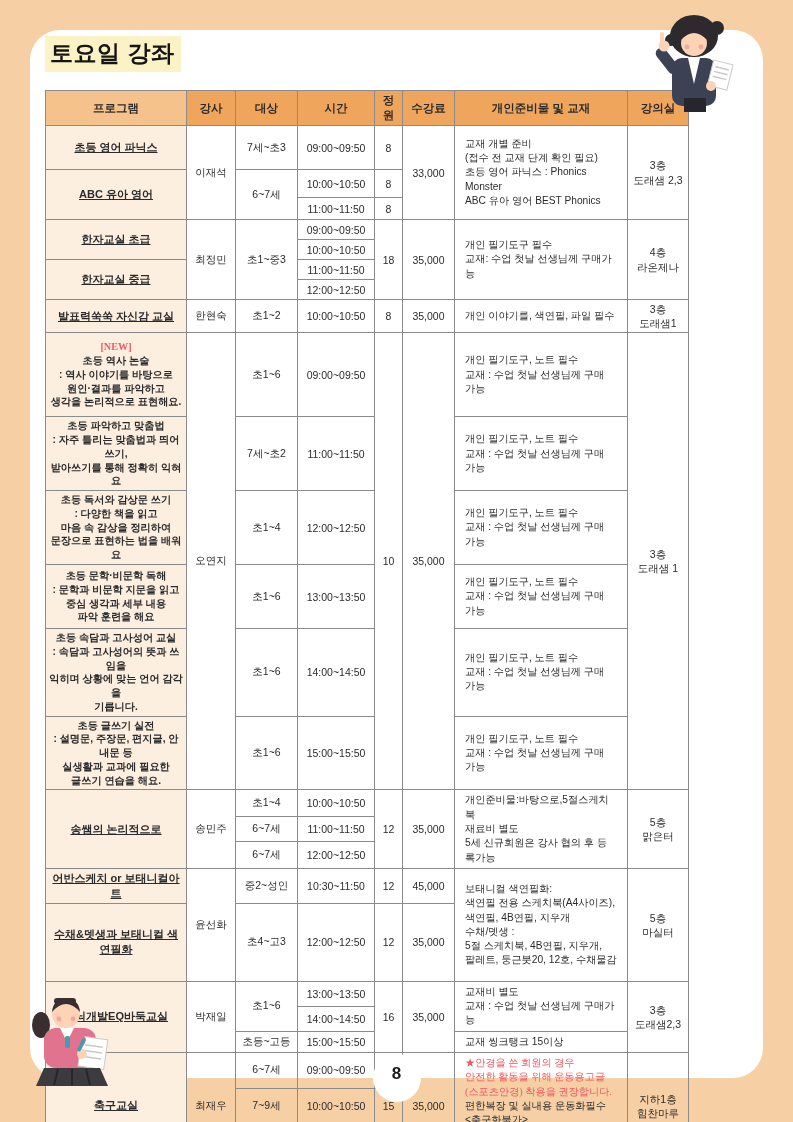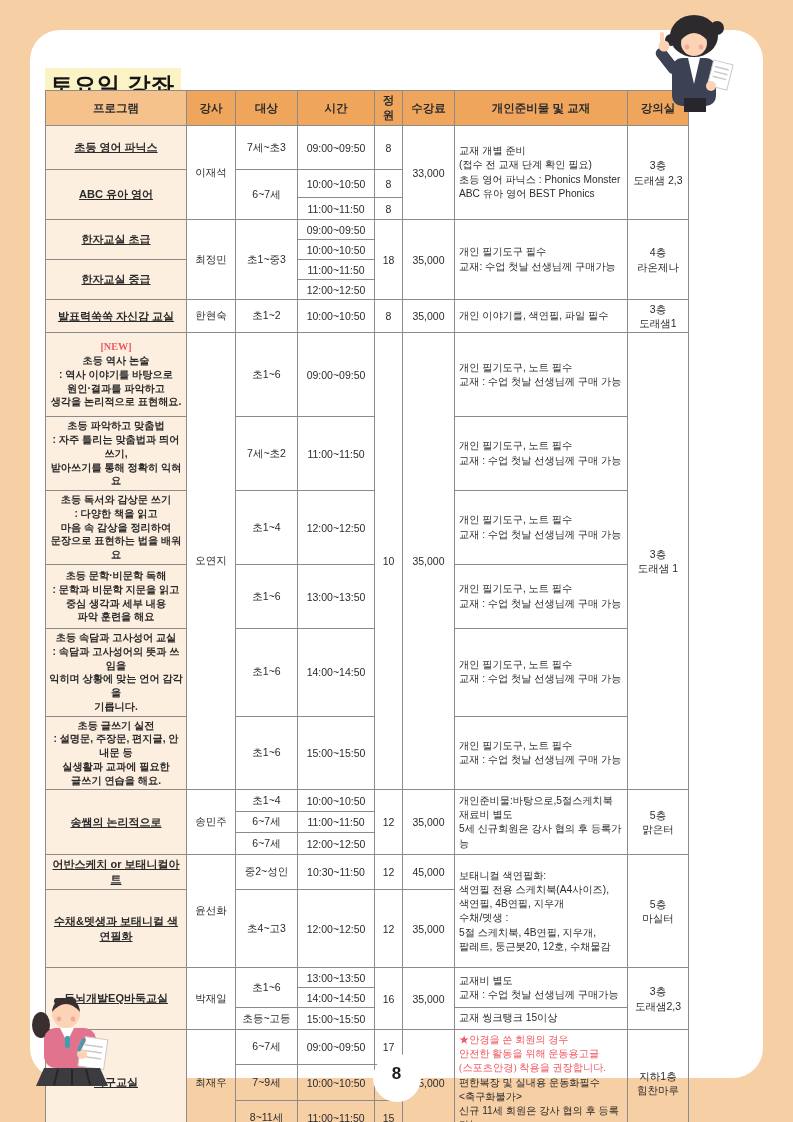--- a/index.html
+++ b/index.html
@@ -1,31 +1,31 @@
 <!DOCTYPE html>
 <html><head>
 <meta charset="utf-8">
 <style>
   * { box-sizing: border-box; }
   html,body { margin:0; padding:0; }
   body { width:793px; height:1122px; font-family:"Liberation Sans", sans-serif; }
   .page { position:relative; width:793px; height:1122px; background:#f6cfa5; overflow:hidden; }
   .card { position:absolute; left:30px; top:30px; width:733px; height:1048px; background:#ffffff; border-radius:30px; }
   .title-wrap { position:absolute; left:45px; top:36px; }
-  .title { display:inline-block; background:#fbf3c6; color:#151515; font-weight:bold; font-size:23px; padding:2px 7px 3px 5px; letter-spacing:0.5px;margin-top:32px; }
+  .title { display:inline-block; background:#fbf3c6; color:#151515; font-weight:bold; font-size:23px; padding:2px 7px 3px 5px; letter-spacing:0.5px; }
   .tbl-wrap { position:absolute; left:45px; top:90px; }
   table.tbl { border-collapse:collapse; table-layout:fixed; width:643px; font-size:10.5px; color:#2b2b2b; }
   .tbl td, .tbl th { border:1px solid #8b8b8b; padding:2px 3px; vertical-align:middle; overflow:hidden; }
   .tbl th { font-size:11.5px; font-weight:bold; text-align:center; }
   th.hp { background:#f5c28c; }
   th.h  { background:#f0a55d; }
   td.prog { background:#fcefe0; font-weight:bold; text-align:center; font-size:11px;text-decoration:underline; }
   td.desc { background:#fcefe0; font-weight:bold; text-align:center; font-size:10.2px; line-height:1.35; white-space:pre-line; }
   td.c   { text-align:center; font-size:10.5px; }
-  td.mat { text-align:left; font-size:10.2px; line-height:1.4; white-space:pre-line; padding:3px 4px; }
+  td.mat { text-align:left; font-size:10.2px; line-height:1.4; white-space:pre-line; padding:3px 10px; }
   td.room{ text-align:center; font-size:10.5px; line-height:1.35; white-space:pre-line; }
   .red { color:#f15762;font-family:Liberation Serif, serif; }
   .blocktag { display:block; }
   .preline { white-space:pre-line; }
   .pagenum { position:absolute; left:50%; transform:translateX(-50%); top:1054px; width:48px; height:48px; background:#ffffff; border-radius:50%; text-align:center; }
   .pagenum span { display:block; font-weight:bold; font-size:17px; color:#1a1a1a; line-height:40px; }
   .illu-tr { position:absolute; left:638px; top:10px; width:110px; height:104px; }
   .illu-bl { position:absolute; left:24px; top:992px; width:115px; height:100px; }
 </style>
 </head>

